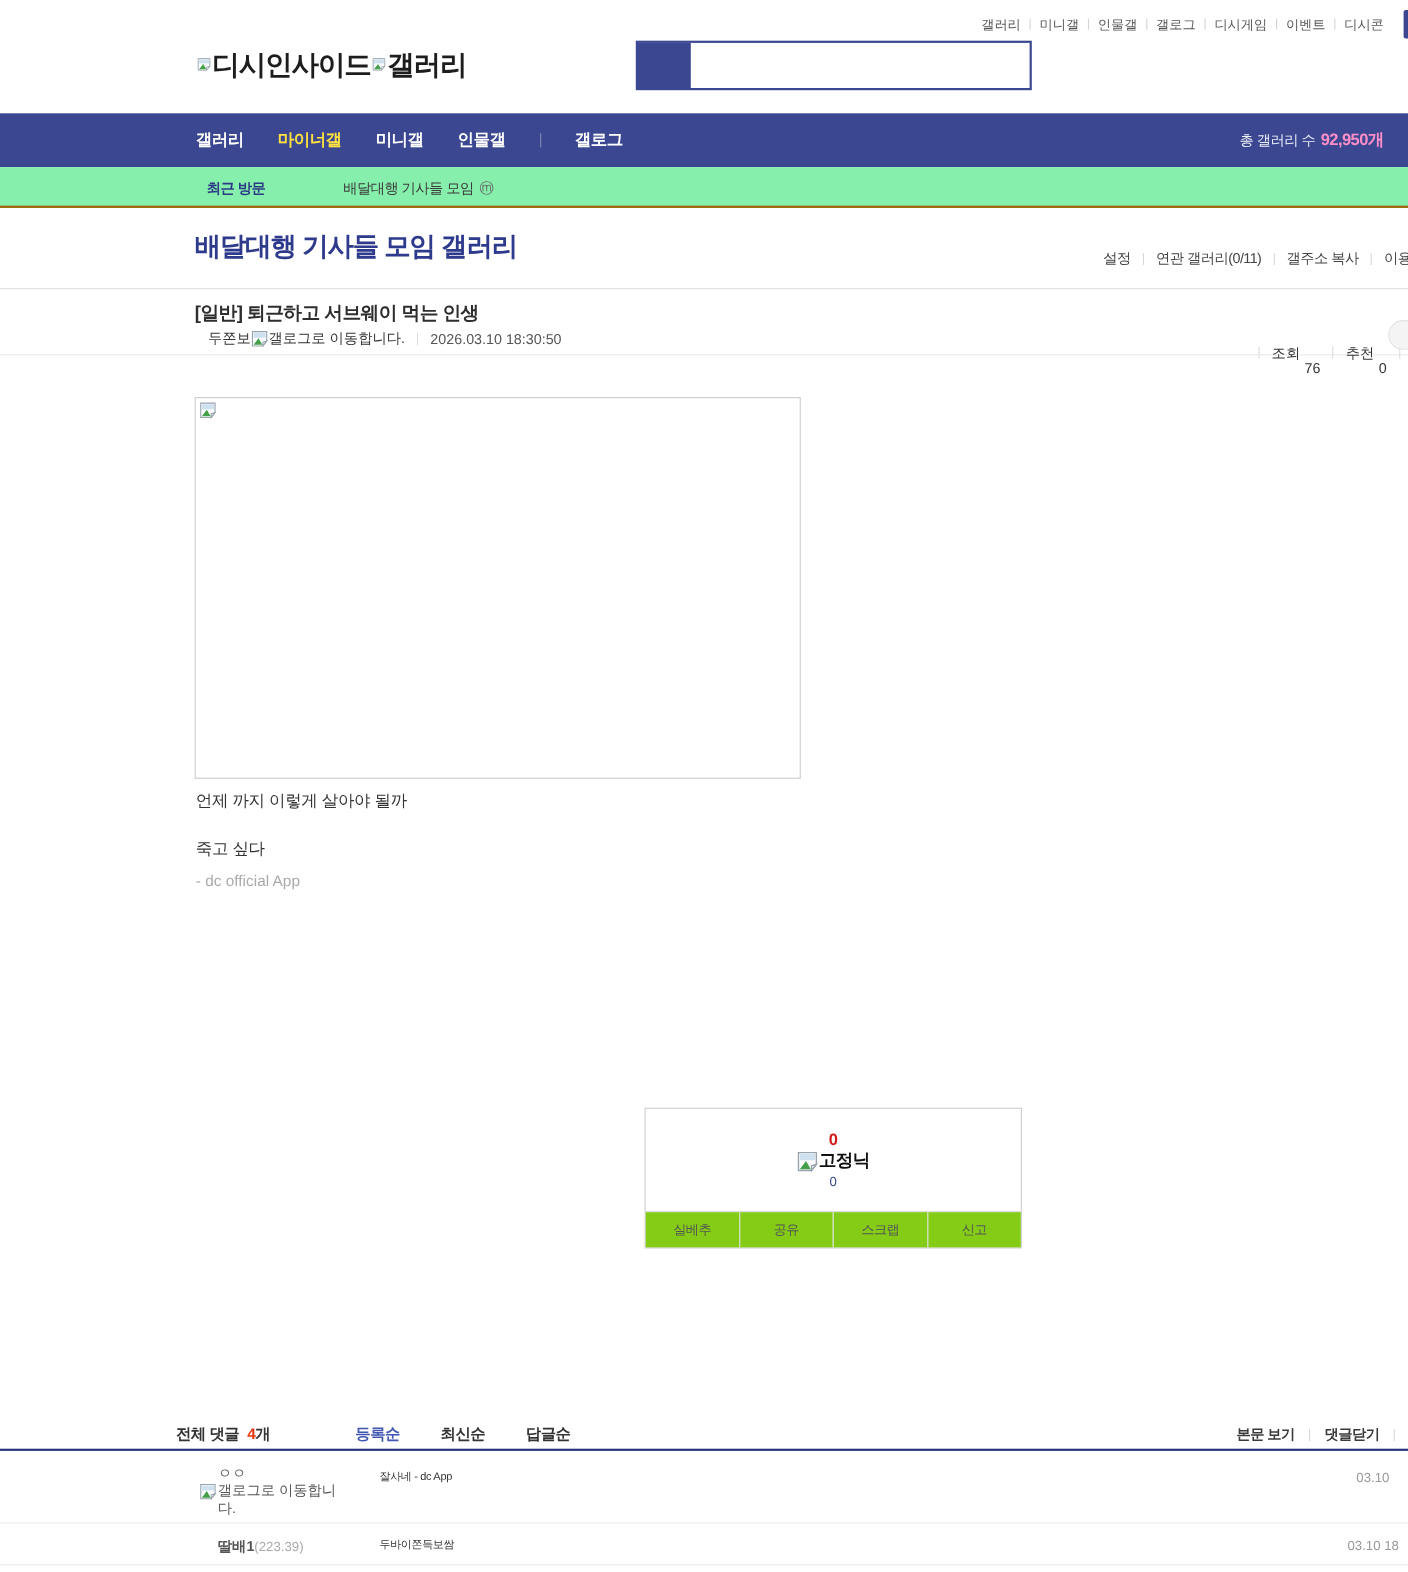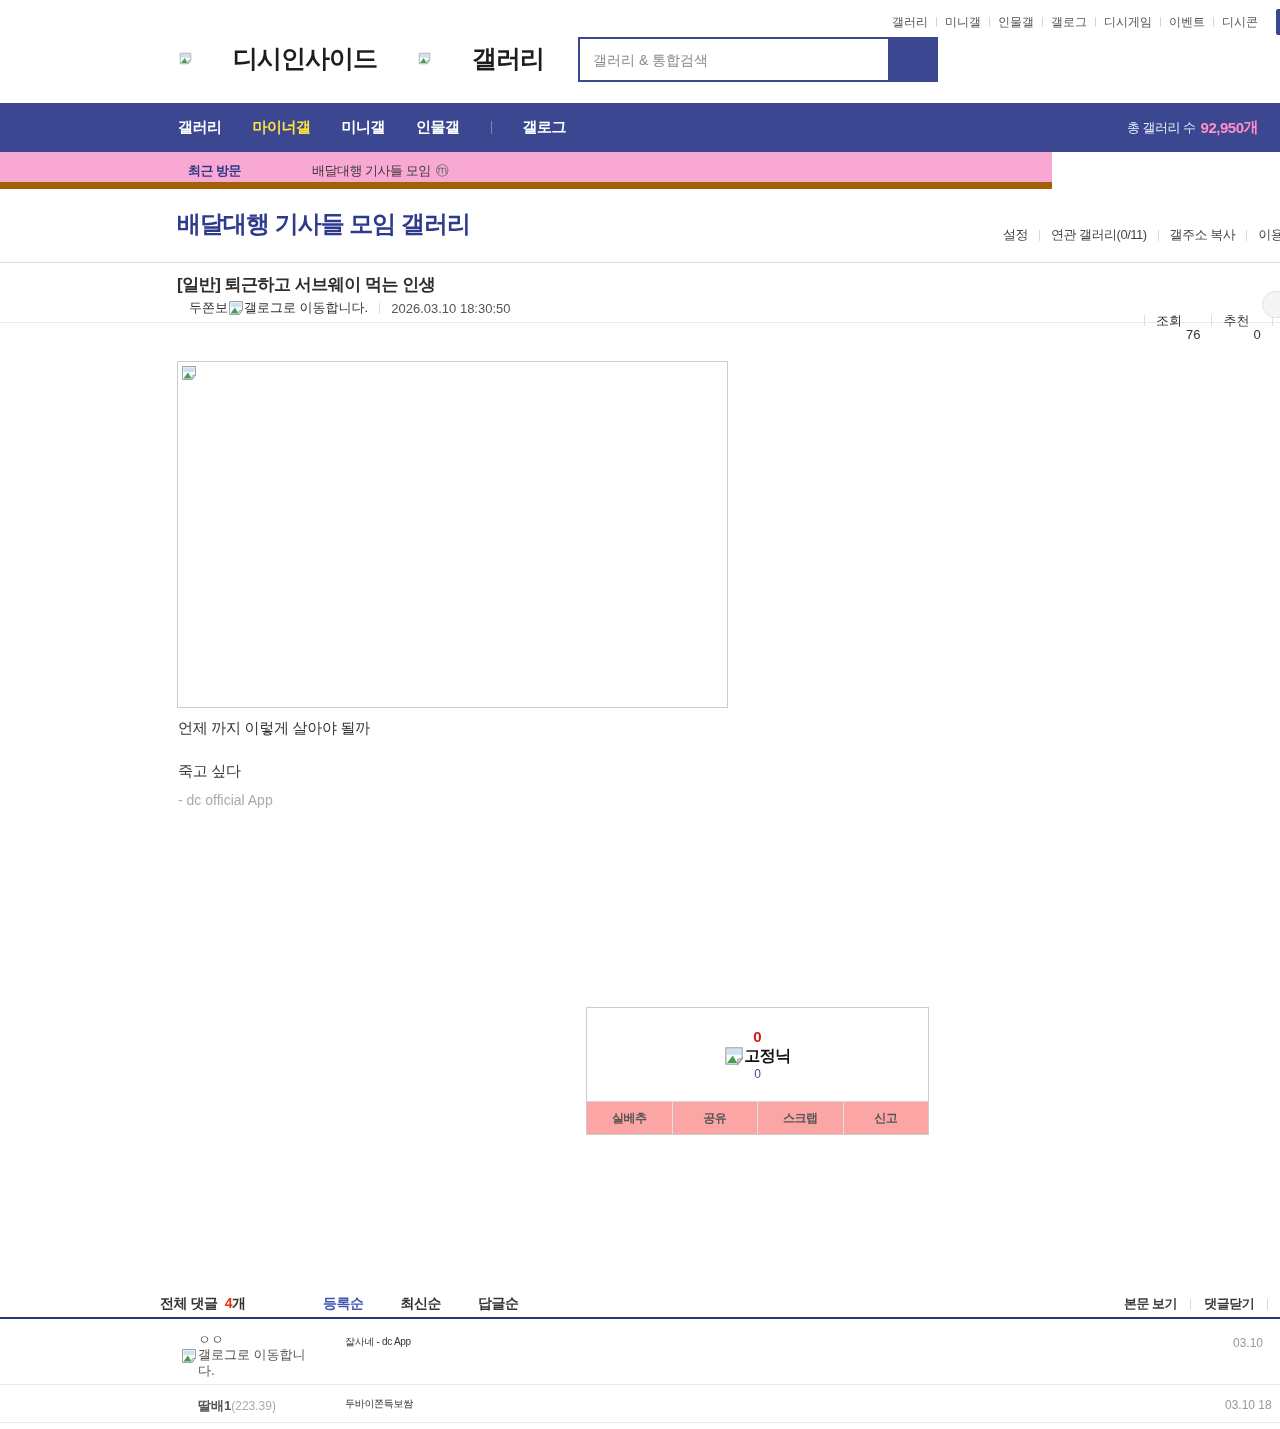--- a/index.html
+++ b/index.html
@@ -14,38 +14,38 @@
 
   .inner { position: absolute; left: 0; top: 0; width: 1340px; height: 1429px; }
 
   
   .topbar { position: absolute; top: 9px; right: 12px; display: flex; align-items: center; font-size: 12px; color: #555; }
   .tlink { padding: 0 8px; }
   .tsep { width: 1px; height: 10px; background: #d4d4d4; }
   .login-btn { margin-left: 10px; background: #3b4891; color: #fff; padding: 4px 8px 5px; border-radius: 2px; font-weight: bold; font-size: 12px; }
 
   
-  .logo { position: absolute; left: 178px; top: 42px; display: flex; align-items: center; font-size: 25px; font-weight: bold; color: #1d1d1d; letter-spacing: -1px; gap: 40px; }
+  .logo { position: absolute; left: 178px; top: 42px; display: flex; align-items: center; font-size: 25px; font-weight: bold; color: #1d1d1d; letter-spacing: -1px; }
   .logo .broken { margin: 0 1px; }
   .searchbox { position: absolute; left: 578px; top: 37px; width: 360px; height: 45px; border: 2px solid #3b4891; background: #fff; display: flex; }
   .searchbox input { flex: 1; border: 0; outline: 0; padding: 0 13px; font-size: 14px; color: #333; font-family: inherit; min-width: 0; }
   .searchbox input::placeholder { color: #8a8a8a; }
   .search-btn { width: 48px; height: 100%; background: #3b4891; border: 0; cursor: pointer; }
 
   
   .gnb { position: absolute; left: 0; top: 103px; width: 1280px; height: 49px; background: #3b4891; }
   .gnb-items { position: absolute; left: 178px; top: 0; height: 49px; display: flex; align-items: center; gap: 31px; font-size: 15px; font-weight: bold; color: #fff; letter-spacing: -0.5px; }
   .gnb-item.active { color: #ffe240; }
   .gnb-vsep { width: 1px; height: 13px; background: rgba(255,255,255,.35); }
   .gnb-total { position: absolute; right: 22px; top: 0; height: 49px; display: flex; align-items: center; font-size: 13px; color: #eceef8; letter-spacing: -0.5px; }
   .gnb-total b { color: #ff8fc8; font-size: 15px; margin-left: 5px; }
   .gnb-total .unit { color: #ff8fc8; font-size: 15px; font-weight: bold; }
 
   
-  .visitbar { position: absolute; left: 0; top: 152px; width: 1052px; height: 37px; background: #f9a8d4; border-bottom: 7px solid #a16207; }
+  .visitbar { position: absolute; left: 0; top: 152px; width: 1280px; height: 37px; background: #86efac; border-bottom: 2px solid #a16207; }
   .visit-label { position: absolute; left: 188px; top: 10px; font-size: 13px; font-weight: bold; color: #2b3a85; letter-spacing: -0.5px; }
   .visit-gall { position: absolute; left: 283px; top: 10px; font-size: 13px; color: #3a3a3a; letter-spacing: -0.5px; padding-left: 29px; }
   .visit-gall .badge { color: #666; font-weight: normal; margin-left: 2px; }
 
   
   .gall-title { position: absolute; left: 177px; top: 208px; font-size: 24px; font-weight: bold; color: #2e3a8c; letter-spacing: -1px; }
   .gall-links { position: absolute; left: 1003px; top: 226px; display: flex; align-items: center; font-size: 13px; color: #444; letter-spacing: -0.5px; white-space: nowrap; }
   .glink { padding: 0 11px; }
   .glink:first-child { padding-left: 0; }
   .gsep { width: 1px; height: 11px; background: #d8d8d8; }
@@ -66,21 +66,21 @@
   .body-line { position: absolute; left: 178px; font-size: 15px; color: #333; letter-spacing: -0.3px; text-align: right; }
   .app-sig { position: absolute; left: 178px; top: 792px; font-size: 14px; color: #aaa; }
 
   
   .recbox { position: absolute; left: 586px; top: 1007px; width: 343px; height: 128px; border: 1px solid #cccccc; background: #fff; }
   .rec-top { height: 94px; display: flex; flex-direction: column; align-items: center; justify-content: center; border-bottom: 1px solid #d6d6d6; }
   .rec-up { color: #d31918; font-weight: bold; font-size: 15px; line-height: 18px; }
   .rec-nick { display: flex; align-items: center; font-size: 16px; font-weight: bold; color: #111; line-height: 20px; letter-spacing: -0.5px; }
   .rec-down { color: #3b4891; font-size: 12px; line-height: 16px; }
   .rec-btns { display: flex; height: 32px; }
-  .rec-btn { flex: 1; display: flex; align-items: center; justify-content: center; font-size: 12px; color: #555; border-left: 1px solid #e0e0e0; background: #fca5a5; cursor: pointer; letter-spacing: -0.5px; font-weight: bold; }
+  .rec-btn { flex: 1; display: flex; align-items: center; justify-content: center; font-size: 12px; color: #555; border-left: 1px solid #e0e0e0; background: #84cc16; cursor: pointer; letter-spacing: -0.5px; }
   .rec-btn:first-child { border-left: 0; }
 
   
   .cmt-head { position: absolute; left: 0; top: 1293px; width: 1340px; height: 26px; border-bottom: 2px solid #29367d; }
   .cmt-total { position: absolute; left: 160px; top: 2px; font-size: 14px; font-weight: bold; color: #333; letter-spacing: -0.5px; text-align: right; }
   .cmt-total .red { color: #e8340c; margin-left: 4px; }
   .cmt-tabs { position: absolute; left: 323px; top: 2px; display: flex; gap: 37px; font-size: 14px; font-weight: bold; color: #333; letter-spacing: -0.5px; }
   .cmt-tab.active { color: #4056b0; }
   .cmt-right { position: absolute; left: 1124px; top: 2px; display: flex; align-items: center; gap: 13px; font-size: 13px; font-weight: bold; color: #3a3a3a; letter-spacing: -0.5px; white-space: nowrap; }
   .crsep { width: 1px; height: 11px; background: #d8d8d8; }
@@ -136,21 +136,20 @@
     <path d="M1.5 1.5 H14.5 V10 L11 14.5 H1.5 Z" fill="#fbfdfe" stroke="#97a3ad" stroke-width="1"></path>
     <rect x="2.5" y="2.5" width="11" height="4.5" fill="#cfe0ee"></rect>
     <path d="M2.5 13.5 L7 7.5 L10.5 13.5 Z" fill="#44a048"></path>
     <path d="M11 14.5 L11 11 L14.5 10 Z" fill="#ffffff" stroke="#97a3ad" stroke-width="1"></path>
   </svg>
       </span>
     <span>갤러리</span>
   </a>
 
   <div class="searchbox">
-    <input type="text" placeholder="갤러리 &amp; 통합검색" style="">
     <button class="search-btn"></button>
   </div>
 
   <div class="gnb">
     <div class="gnb-items">
       <a class="gnb-item">갤러리</a>
       <a class="gnb-item active">마이너갤</a>
       <a class="gnb-item">미니갤</a>
       <a class="gnb-item">인물갤</a>
       <span class="gnb-vsep"></span>

